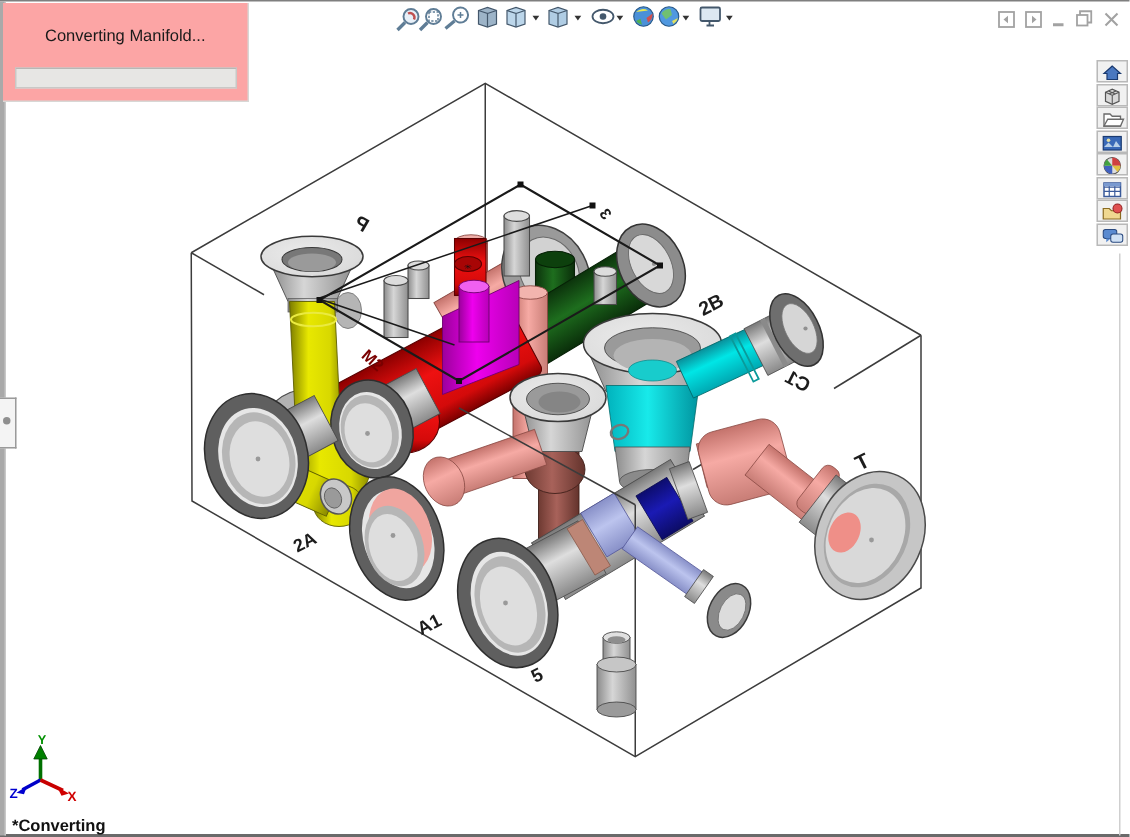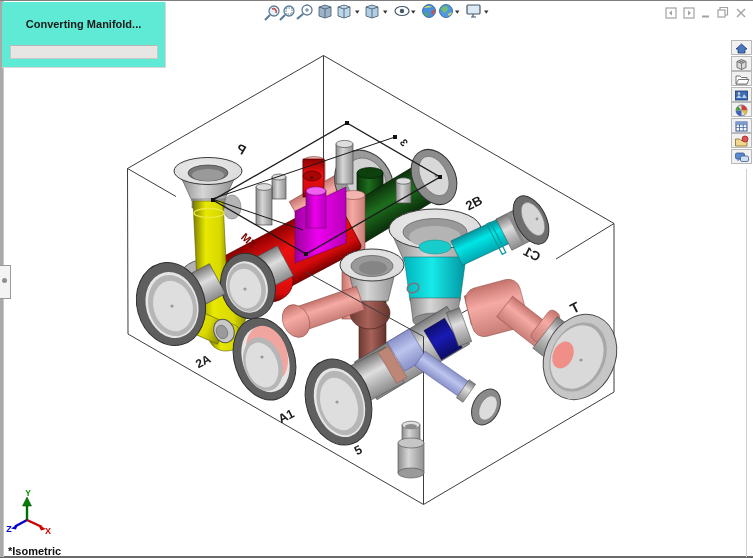--- a/index.html
+++ b/index.html
@@ -1,18 +1,18 @@
 <!DOCTYPE html>
 <html><head><meta charset="utf-8"><style>
 html,body{margin:0;padding:0;width:753px;height:558px;overflow:hidden;background:#fff;font-family:"Liberation Sans",sans-serif;}
 #win{position:absolute;left:0;top:0;width:753px;height:558px;background:#fff;border-top:1px solid #7f7f7f;border-bottom:2px solid #6a6a6a;box-sizing:border-box;}
 #leftstrip{position:absolute;left:0;top:0;width:3px;height:556px;background:#a9a9a9;border-right:1px solid #c8c8c8;}
 #lefttab{position:absolute;left:0;top:264px;width:10px;height:32px;background:#f4f4f4;border:1px solid #9a9a9a;border-left:none;}
 #lefttab .grip{position:absolute;left:2px;top:12px;width:5px;height:5px;border-radius:50%;background:#8f8f8f;}
-#dlg{position:absolute;left:2px;top:1px;width:163px;height:65px;background:#5eead4;border-right:1px solid #d8d7d5;border-bottom:1px solid #d8d7d5;font-weight:bold;}
+#dlg{position:absolute;left:2px;top:1px;width:163px;height:65px;background:#fca5a5;border-right:1px solid #d8d7d5;border-bottom:1px solid #d8d7d5;}
 #dlg .t{position:absolute;left:0;top:16px;width:100%;text-align:center;font-size:11px;color:#1a1a1a;}
 #dlg .pb{position:absolute;left:8px;top:43px;width:146px;height:12px;background:#e7e6e4;border:1px solid #c9c8c6;border-top-color:#b8b7b5;}
 #iso{position:absolute;left:8px;top:544px;font-size:11px;font-weight:bold;color:#111;}
 #rtb{position:absolute;right:1px;top:39px;width:21px;}
 .rbtn{width:19px;height:13px;margin:0 0 0.5px 0;overflow:hidden;background:#f1f1f1;border:1px solid #b9b9b9;box-sizing:content-box;position:relative;}
 </style></head><body>
 <div id="win">
 <div id="leftstrip"></div>
 <div id="lefttab">
       <div class="grip"></div>
@@ -449,17 +449,17 @@
 <path d="M25,33 L13,39.5" stroke="#0000c8"></path>
 <path d="M25,33 L40,40" stroke="#c80000"></path>
 </g>
 <path d="M25,10 l-4.5,9 h9 z" fill="#008000" stroke="#004000" stroke-width="0.5"></path>
 <path d="M9,41.5 l7,-4.5 -2,5.5 z" fill="#0000d0"></path>
 <path d="M44,42 l-8,-4.5 3,6 z" fill="#d00000"></path>
 <text x="26" y="9" font-size="8.5" font-weight="bold" fill="#009000" text-anchor="middle" font-family="Liberation Sans,sans-serif">Y</text>
 <text x="7" y="45" font-size="9" font-weight="bold" fill="#0000d0" text-anchor="middle" font-family="Liberation Sans,sans-serif">Z</text>
 <text x="46" y="47" font-size="9" font-weight="bold" fill="#d00000" text-anchor="middle" font-family="Liberation Sans,sans-serif">X</text>
 </svg>
-<div id="iso">*Isometric</div>
+<div id="iso">*Converting</div>
 <div id="dlg">
       <div class="t">Converting Manifold...</div>
       <div class="pb"></div>
     </div>
 </div>
 </body></html>

